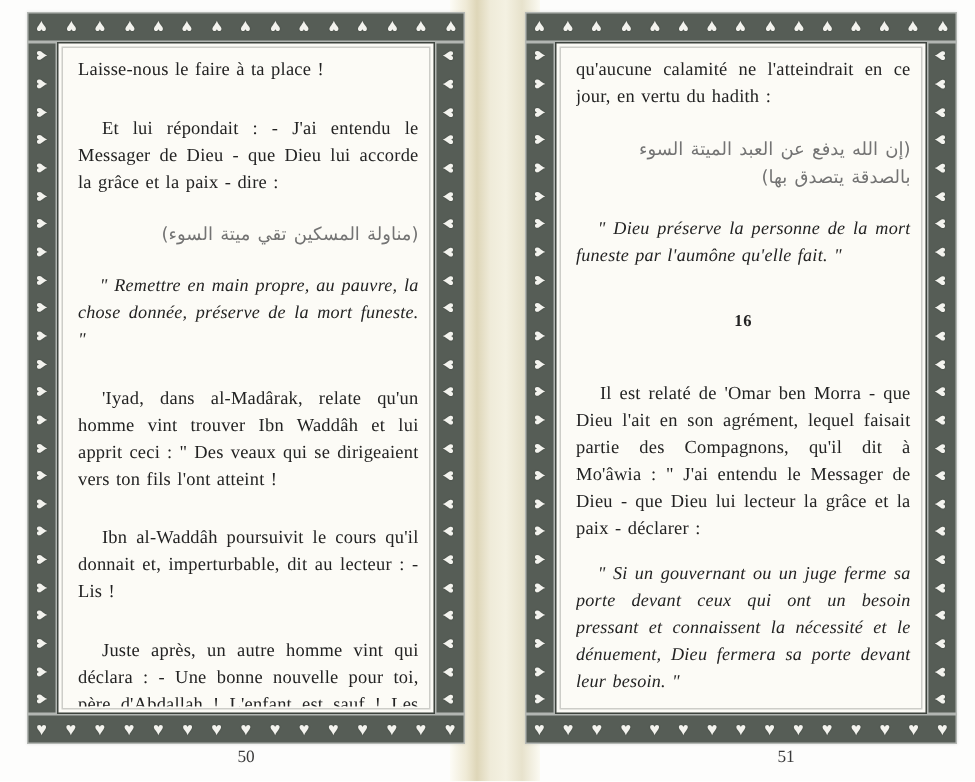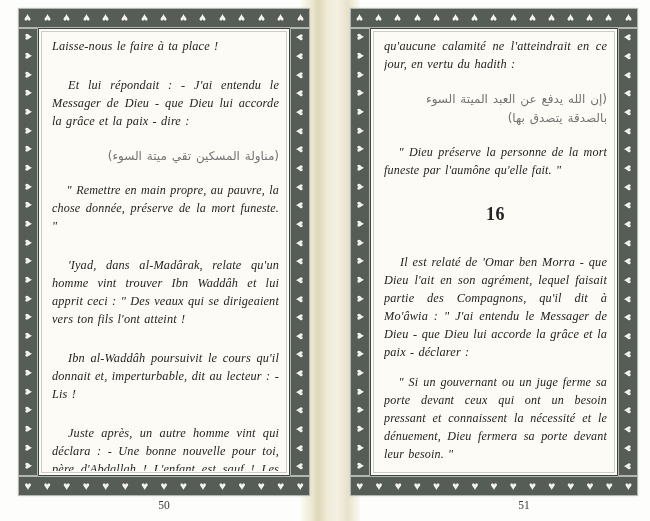--- a/index.html
+++ b/index.html
@@ -40,30 +40,30 @@
     position:absolute; inset:20px; border:1.5px solid #3e443e; pointer-events:none;
     box-shadow:inset 0 0 0 2px rgba(252,251,246,1), inset 0 0 0 3px rgba(62,68,62,.25);
   }
   
   .content {
     position:absolute; top:29px; bottom:25px; left:34px; right:31px;
     overflow:hidden; font-size:12.3px; line-height:18px;
     letter-spacing:.15px; word-spacing:1px;
   }
   .block { margin:0; }
-  .p, .p-first { text-align:justify;font-style:italic; }
+  .p, .p-first { text-align:justify; }
   .p { text-indent:1.3em;margin-top:21px; }
   .arabic {
     direction:rtl; text-align:right; font-size:12px; line-height:19px;
     margin:17px 0 15px; white-space:pre-line; color:#737373;
     font-family:"DejaVu Sans", sans-serif;
   }
   .quote { font-style:italic; text-align:justify; text-indent:1.2em;
            font-size:12.1px; margin:12px 0 14px; }
-  .heading { font-weight:bold; text-align:center; font-size:18px;
+  .heading { font-weight:bold; text-align:center; font-size:11px;
              margin:26px 0 30px; letter-spacing:.5px; }
   
   .pagenum {
     position:absolute; top:499px; font-size:11.5px; color:#3a3a3a;
     text-align:center; z-index:2;
   }
   .pagenum.ln { left:18px;  width:292px; }
   .pagenum.rn { left:380px; width:288px; }
   
   .watermark { position:absolute; left:298px; top:434px; width:62px; height:74px;
@@ -263,21 +263,21 @@
         <span>♥</span>
         <span>♥</span>
         <span>♥</span>
       </div>
     <div class="innerline"></div>
     <div class="content" id="right-content">
         <div class="block p-first">qu'aucune calamité ne l'atteindrait en ce jour, en vertu du hadith :</div>
         <div class="block arabic" dir="rtl" lang="ar">(إن الله يدفع عن العبد الميتة السوء بالصدقة يتصدق بها)</div>
         <div class="block quote">" Dieu préserve la personne de la mort funeste par l'aumône qu'elle fait. "</div>
         <div class="block heading">16</div>
-        <div class="block p">Il est relaté de 'Omar ben Morra - que Dieu l'ait en son agrément, lequel faisait partie des Compagnons, qu'il dit à Mo'âwia : " J'ai entendu le Messager de Dieu - que Dieu lui accorde la grâce et la paix - déclarer :</div>
+        <div class="block p">Il est relaté de 'Omar ben Morra - que Dieu l'ait en son agrément, lequel faisait partie des Compagnons, qu'il dit à Mo'âwia : " J'ai entendu le Messager de Dieu - que Dieu lui lecteur la grâce et la paix - déclarer :</div>
         <div class="block quote">" Si un gouvernant ou un juge ferme sa porte devant ceux qui ont un besoin pressant et connaissent la nécessité et le dénuement, Dieu fermera sa porte devant leur besoin. "</div>
       </div>
   </div>
 
   <div class="pagenum ln">50</div>
   <div class="pagenum rn">51</div>
 
 
 </div>
 

